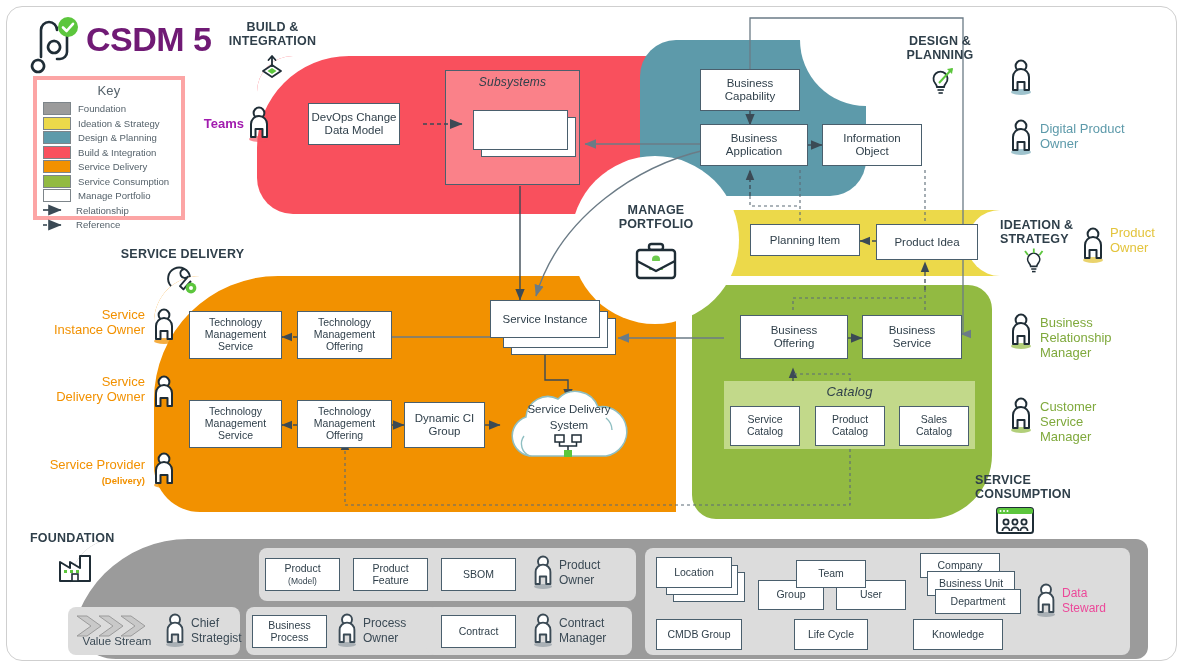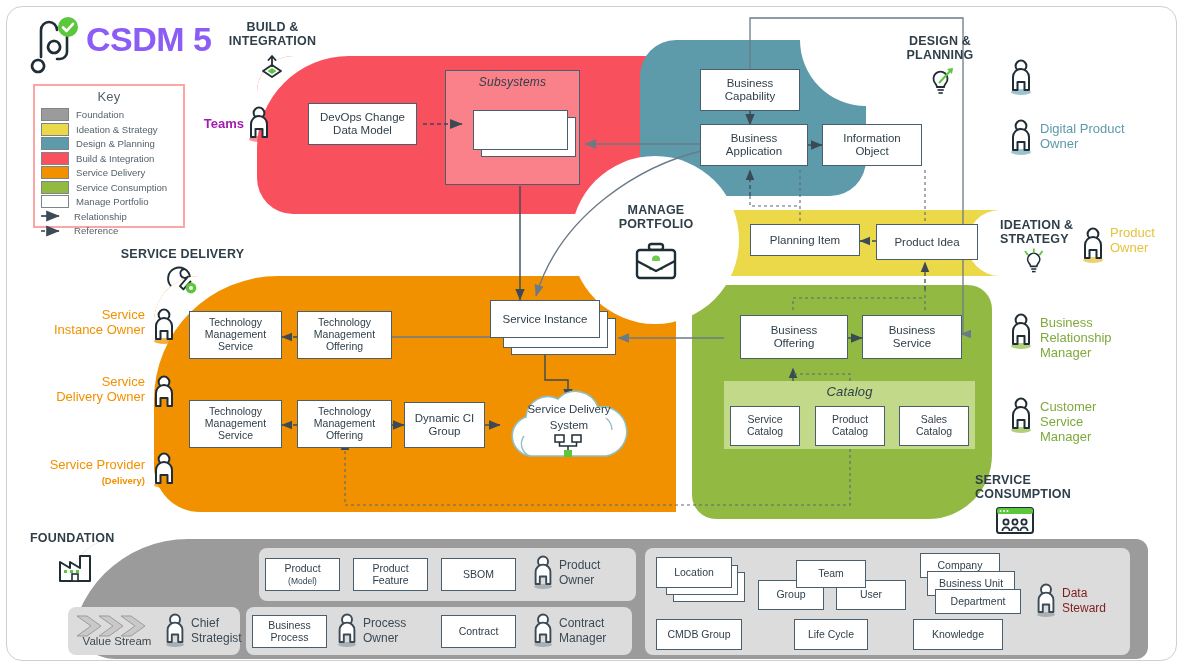--- a/index.html
+++ b/index.html
@@ -5,21 +5,21 @@
   html,body{margin:0;padding:0;background:#fff;}
   body{font-family:"Liberation Sans",sans-serif;}
   #canvas{position:relative;width:1183px;height:667px;background:#ffffff;overflow:hidden;}
   #frame{position:absolute;left:6px;top:6px;width:1171px;height:655px;border:1px solid #cfcfcf;border-radius:16px;box-sizing:border-box;}
   .abs{position:absolute;box-sizing:border-box;}
   .node{background:#ffffff;border:1.6px solid #4a5f6d;color:#2f3f4a;display:flex;align-items:center;justify-content:center;text-align:center;line-height:1.12;font-size:11.5px;}
   .node.sm{font-size:10.5px;}
   .ttl{font-weight:bold;color:#2f3f4a;letter-spacing:.2px;text-align:center;line-height:1.12;}
   svg{position:absolute;left:0;top:0;overflow:visible;}
   .persona-label{font-size:13px;line-height:1.15;}
-  .keybox{background:#fff;border:2px solid #fca5a5;margin-top:8px;}
+  .keybox{background:#fff;border:4px solid #fca5a5;}
   .key-row{display:flex;align-items:center;gap:7px;height:14.5px;}
   .sw{width:26px;height:11px;border:1px solid #7d858a;}
   .key-txt{font-size:9.6px;color:#55626b;}
 </style>
 </head>
 <body>
 
 <div id="canvas">
   <div id="frame"></div>
 
@@ -161,21 +161,21 @@
     </div>
   </div>
 
   <div class="abs" style="left:28px;top:14px;width:52px;height:56px;">
     <svg width="52" height="56" style="position:static;">
       <path d="M10,46 a6,6 0 1 0 0.1,0 M13,43 L13,16 a8,8 0 0 1 8,-8 a8,8 0 0 1 8,8 M26,27 a6,6 0 1 0 0.1,0 M32,14 a7,7 0 0 1 7,7 L39,38 a7,7 0 0 1 -7,7 L29,45" fill="none" stroke="#1f2d36" stroke-width="2.6" stroke-linecap="round"></path>
       <circle cx="40" cy="13" r="10" fill="#5cc63d"></circle>
       <path d="M35,13.5 L38.6,17 L45,9.8" fill="none" stroke="#fff" stroke-width="2.6" stroke-linecap="round" stroke-linejoin="round"></path>
     </svg>
   </div>
-  <div class="abs" style="left:86px;top:20px;font-size:34px;font-weight:bold;color:#8b5cf6;letter-spacing:-.5px;">CSDM 5</div>
+  <div class="abs" style="left:86px;top:20px;font-size:34px;font-weight:bold;color:#701a75;letter-spacing:-.5px;">CSDM 5</div>
 
   <div class="abs ttl" style="left:210px;top:20px;width:125px;font-size:12.5px;">
     <div>BUILD &amp;</div>
     <div>INTEGRATION</div>
   </div>
   <div class="abs" style="left:258px;top:53px;width:28px;height:28px;">
     <svg width="28" height="28" style="position:static;">
       <path d="M14,3 L14,14" stroke="#1f2d36" stroke-width="1.8" fill="none"></path>
       <path d="M10.5,7 L14,3 L17.5,7" stroke="#1f2d36" stroke-width="1.8" fill="none" stroke-linecap="round" stroke-linejoin="round"></path>
       <path d="M5,18 L14,12 L23,18 L14,24 z" fill="none" stroke="#1f2d36" stroke-width="1.8" stroke-linejoin="round"></path>
@@ -262,21 +262,21 @@
   <div class="abs" style="left:57px;top:550px;width:40px;height:34px;">
     <svg width="40" height="34" style="position:static;">
       <path d="M3,31 L3,12 L13,18 L13,12 L23,18 L23,6 L33,6 L33,31 z" fill="#fff" stroke="#1f2d36" stroke-width="2" stroke-linejoin="round"></path>
       <rect x="15" y="24" width="6" height="7" fill="#fff" stroke="#1f2d36" stroke-width="1.6"></rect>
       <rect x="7" y="20" width="3" height="3" fill="#5cc63d"></rect>
       <rect x="13" y="20" width="3" height="3" fill="#5cc63d"></rect>
       <rect x="19" y="20" width="3" height="3" fill="#5cc63d"></rect>
     </svg>
   </div>
 
-  <div class="abs node" style="left:308px;top:103px;width:109px;height:42px;">
+  <div class="abs node" style="left:308px;top:103px;width:92px;height:42px;">
     <div><span>DevOps Change</span><br><span>Data Model</span></div>
   </div>
   <div class="abs node" style="left:481px;top:117px;width:95px;height:40px;"></div>
   <div class="abs node" style="left:473px;top:110px;width:95px;height:40px;"></div>
 
   <div class="abs node" style="left:700px;top:69px;width:100px;height:42px;">
     <div><span>Business</span><br><span>Capability</span></div>
   </div>
   <div class="abs node" style="left:700px;top:124px;width:108px;height:42px;">
     <div><span>Business</span><br><span>Application</span></div>
@@ -519,16 +519,16 @@
   <div class="abs node sm" style="left:927px;top:571px;width:88px;height:25px;">Business Unit</div>
   <div class="abs node sm" style="left:935px;top:589px;width:86px;height:25px;">Department</div>
   <div class="abs node sm" style="left:913px;top:619px;width:90px;height:31px;">Knowledge</div>
   <div class="abs" style="left:1034px;top:582px;width:24px;height:36px;">
     <svg width="24" height="36" style="position:static;">
       <ellipse cx="12" cy="32.5" rx="9" ry="2.6" fill="#6b7b86" opacity=".45"></ellipse>
       <circle cx="12" cy="7.5" r="5" fill="#fff" stroke="#3b4a55" stroke-width="1.9"></circle>
       <path d="M4.6,30 L4.6,18 a7.4,7.4 0 0 1 14.8,0 L19.4,30 L15.2,30 L15.2,22.5 L8.8,22.5 L8.8,30 z" fill="#fff" stroke="#3b4a55" stroke-width="1.9" stroke-linejoin="round"></path>
     </svg>
   </div>
-  <div class="abs" style="left:1062px;top:586px;width:80px;font-size:12px;color:#7f1d1d;line-height:1.25;">
+  <div class="abs" style="left:1062px;top:586px;width:80px;font-size:12px;color:#ec4899;line-height:1.25;">
     <span>Data</span><br><span>Steward</span>
   </div>
 </div>
 
 </body></html>

